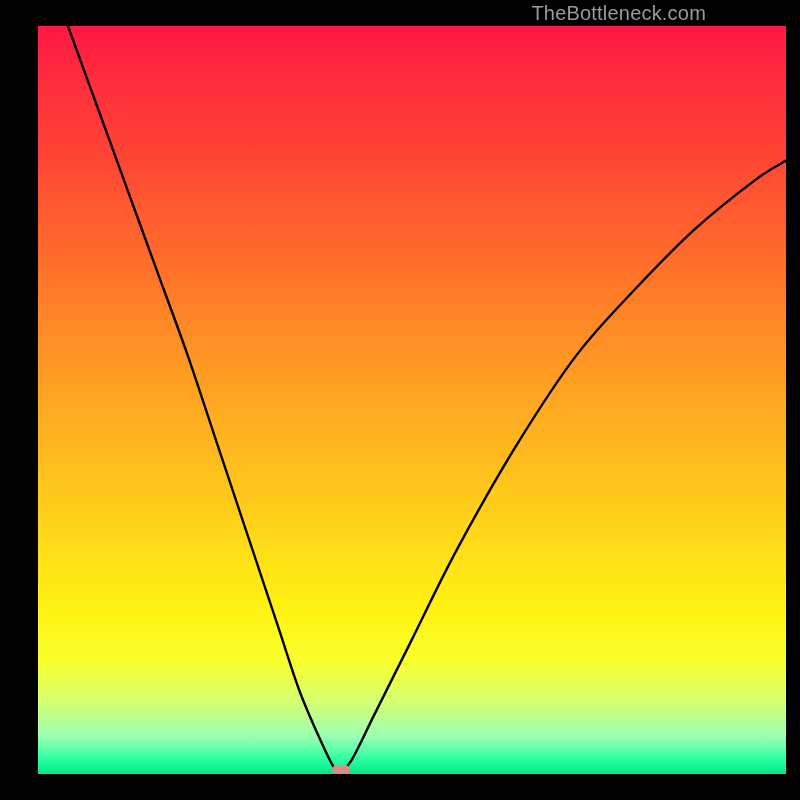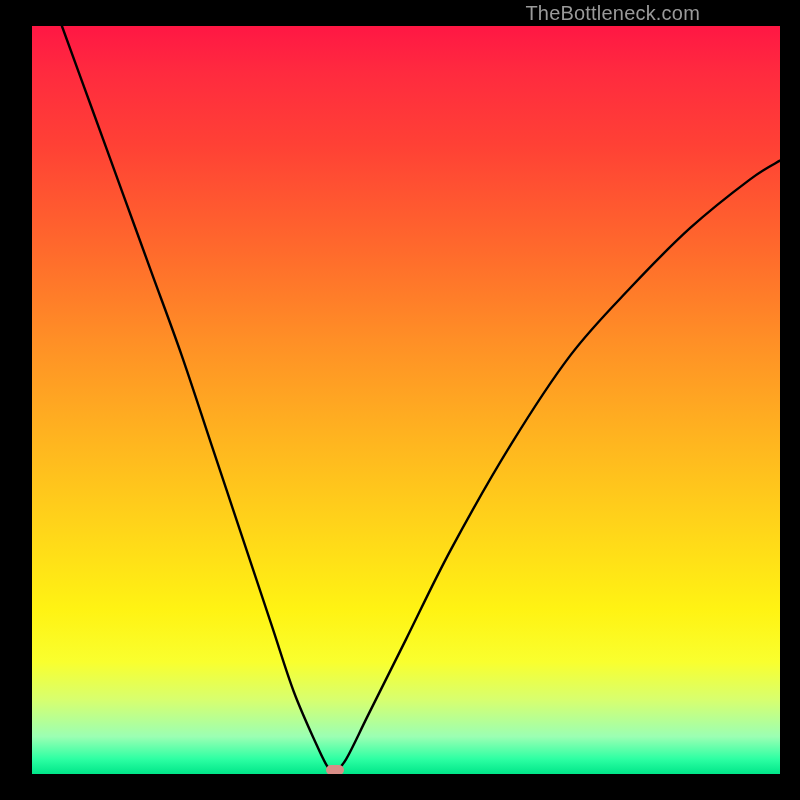--- a/index.html
+++ b/index.html
@@ -7,21 +7,21 @@
     padding: 0;
     width: 800px;
     height: 800px;
     background: #000;
     position: relative;
     font-family: Arial, Helvetica, sans-serif;
   }
   .frame {
     position: absolute;
     top: 0;
-    left: 6px;
+    left: 12px;
     width: 718px;
     height: 800px;
     box-sizing: border-box;
   }
   .plot {
     position: absolute;
     top: 26px;
     left: 26px;
     width: 748px;
     height: 748px;

